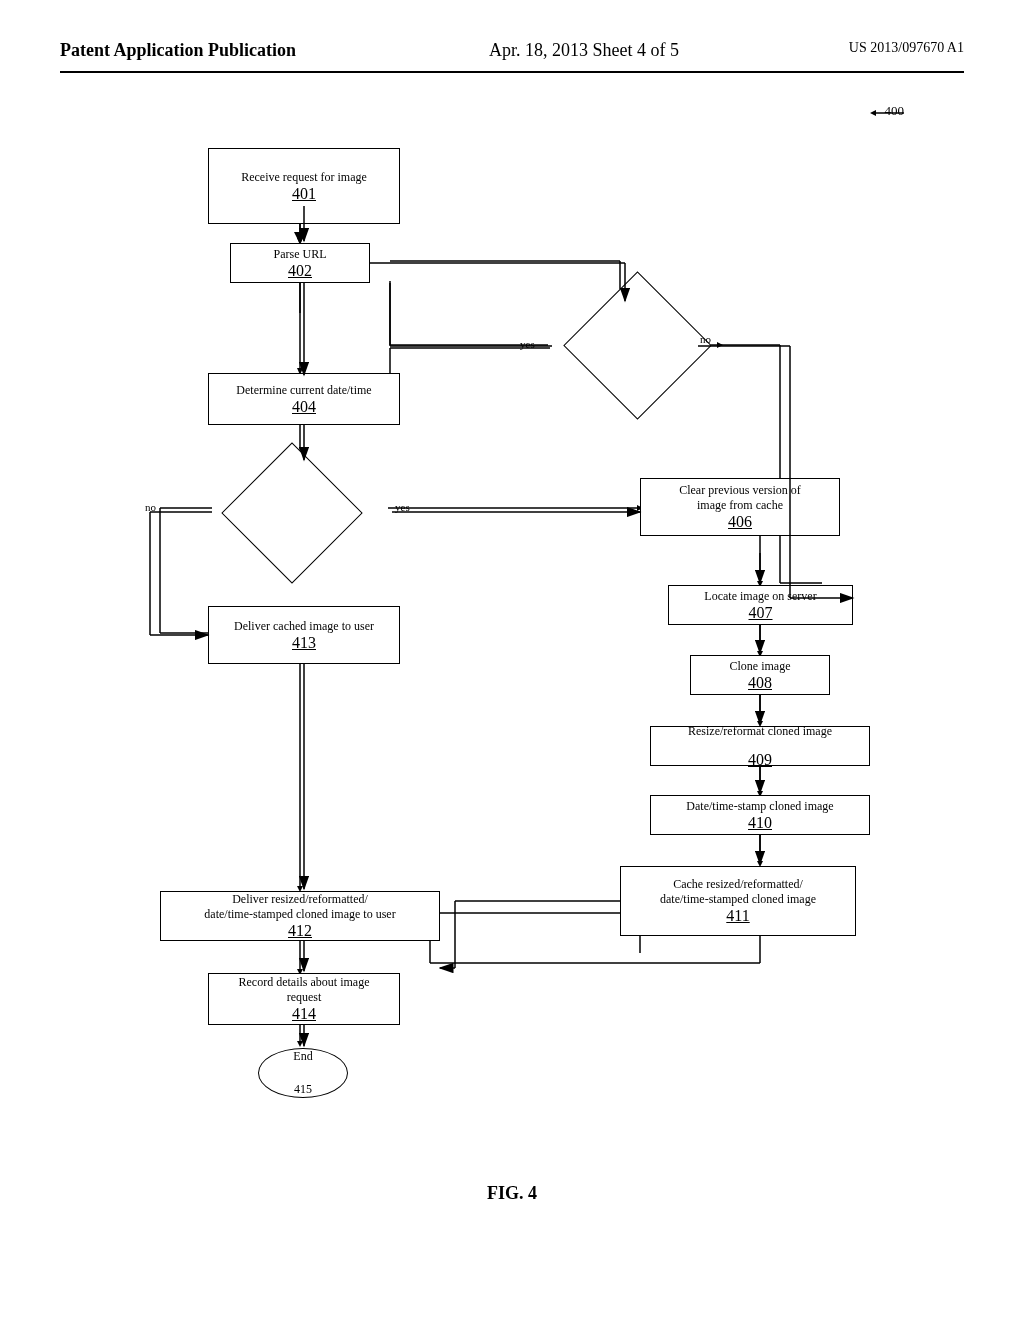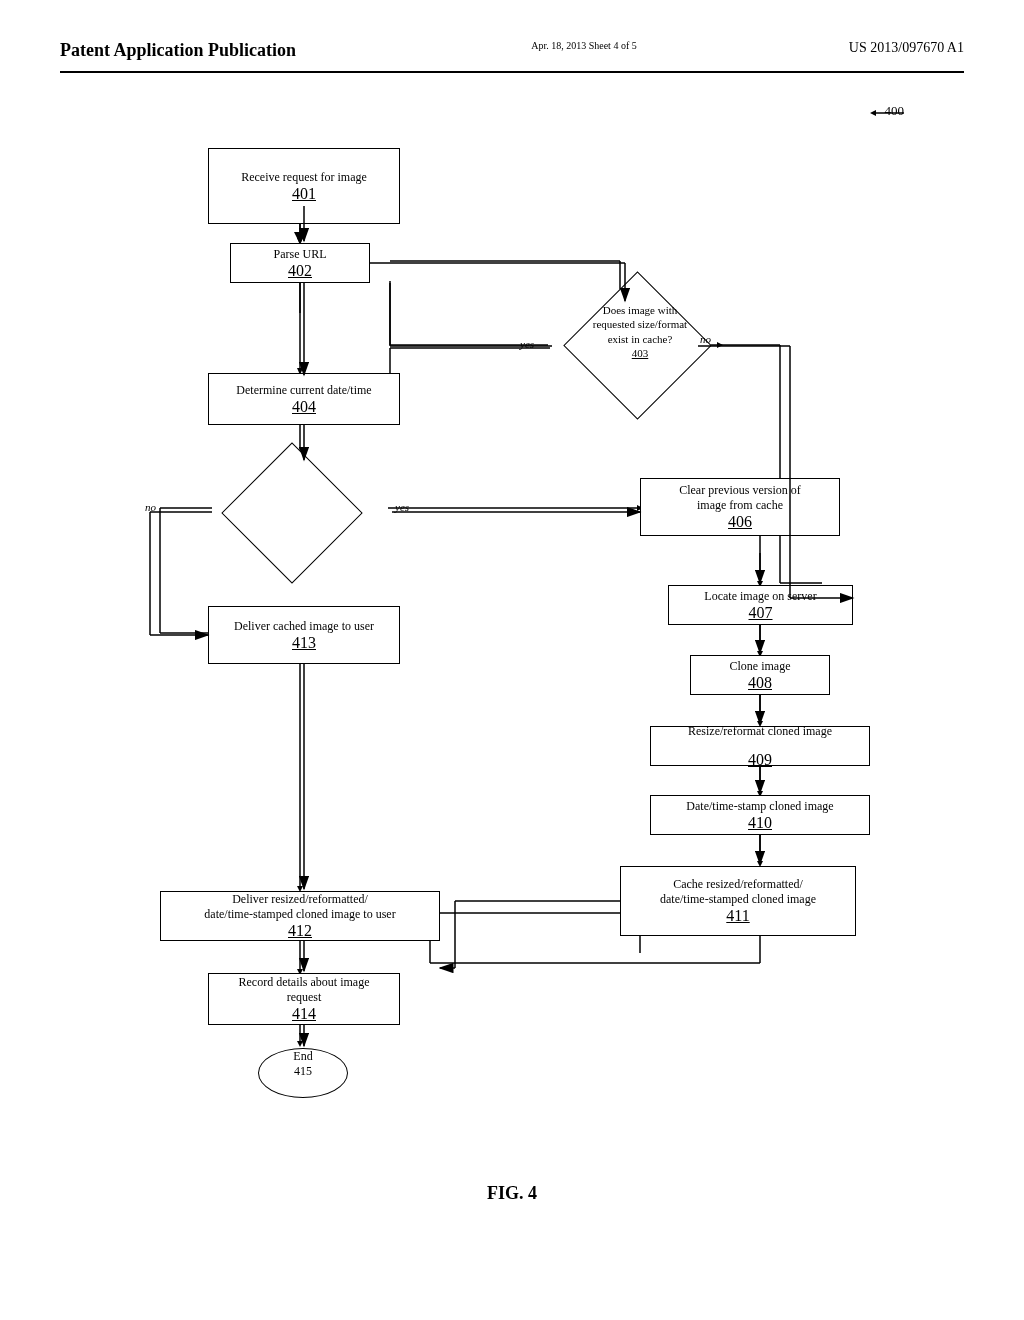--- a/index.html
+++ b/index.html
@@ -28,21 +28,21 @@
       padding-bottom: 10px;
       margin-bottom: 20px;
     }
 
     .header-left {
       font-weight: bold;
       font-size: 18px;
     }
 
     .header-center {
-      font-size: 10px;
+      font-size: 18px;
       text-align: center;
       margin-left: 23px;
     }
 
     .header-right {
       font-size: 14px;
       text-align: center;
     }
 
     .diagram-area {
@@ -81,27 +81,26 @@
     .oval {
       position: absolute;
       border: 1.5px solid #000;
       border-radius: 50%;
       background: #fff;
       text-align: center;
       font-size: 12px;
       display: flex;
       flex-direction: column;
       align-items: center;
-      justify-content: flex-start;
+      justify-content: space-between;
     }
 
     .arrow-label {
       position: absolute;
       font-size: 11px;
-      font-style: italic;
     }
 
     .ref-num {
       position: absolute;
       font-size: 13px;
     }
 
     svg.arrows {
       position: absolute;
       top: 0;
@@ -219,23 +218,20 @@
       <span class="step-num">401</span>
     </div>
 
     <div class="box" style="left:170px; top:150px; width:140px; height:40px;">
       <span>Parse URL</span>
       <span class="step-num">402</span>
     </div>
 
     <div style="position:absolute; left:490px; top:195px; width:190px; height:115px;">
       <div style="position:absolute; left:35px; top:5px; width:105px; height:105px; transform:rotate(45deg); border:1.5px solid #000; background:#fff;"></div>
-      <div style="position:absolute; left:10px; top:15px; width:160px; text-align:center; font-size:11px; line-height:1.3;">
-        Does image with<br>requested size/format<br>exist in cache?<br><span style="text-decoration:underline;">403</span>
-      </div>
     </div>
 
     <div class="box" style="left:148px; top:280px; width:192px; height:52px;">
       <span>Determine current date/time</span>
       <span class="step-num">404</span>
     </div>
 
     <div style="position:absolute; left:152px; top:365px; width:180px; height:110px;">
       <div style="position:absolute; left:30px; top:5px; width:100px; height:100px; transform:rotate(45deg); border:1.5px solid #000; background:#fff;"></div>
     </div>

